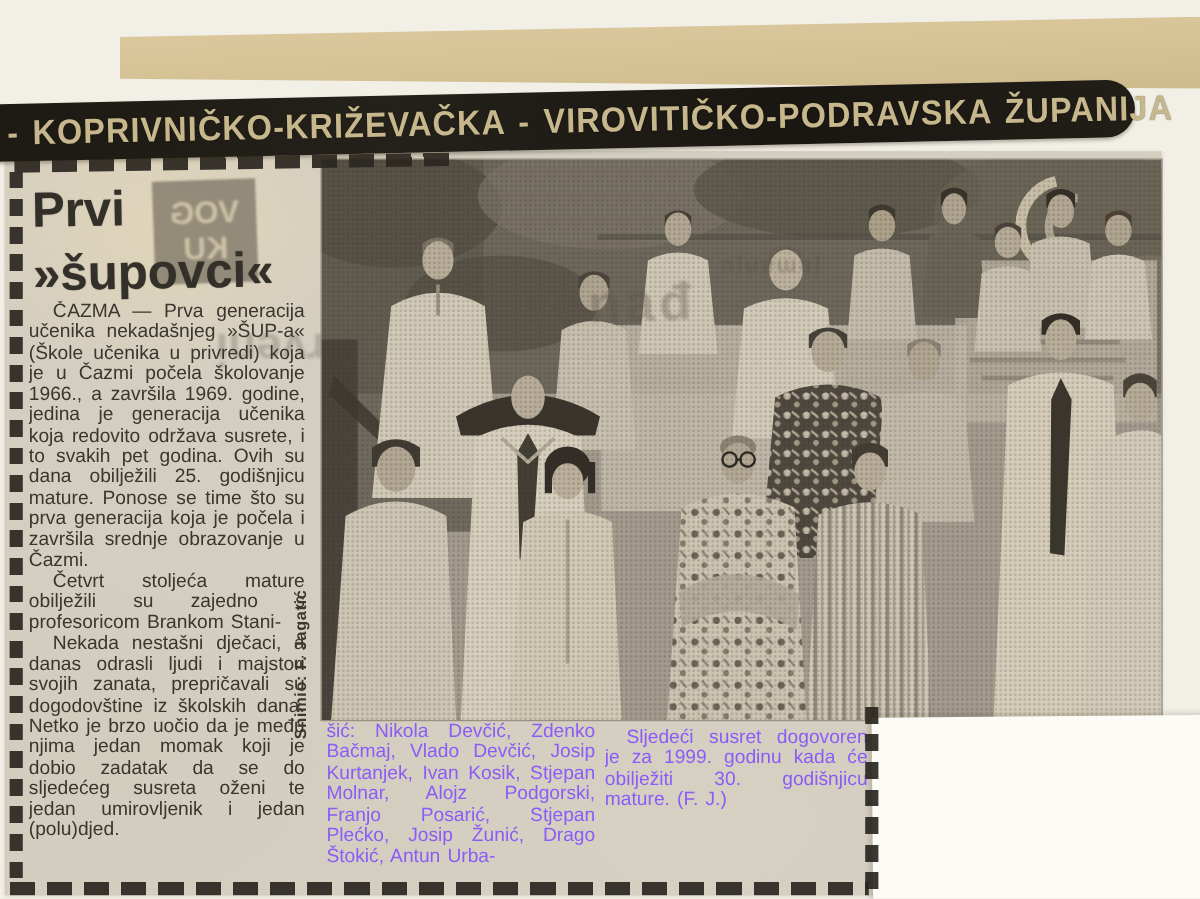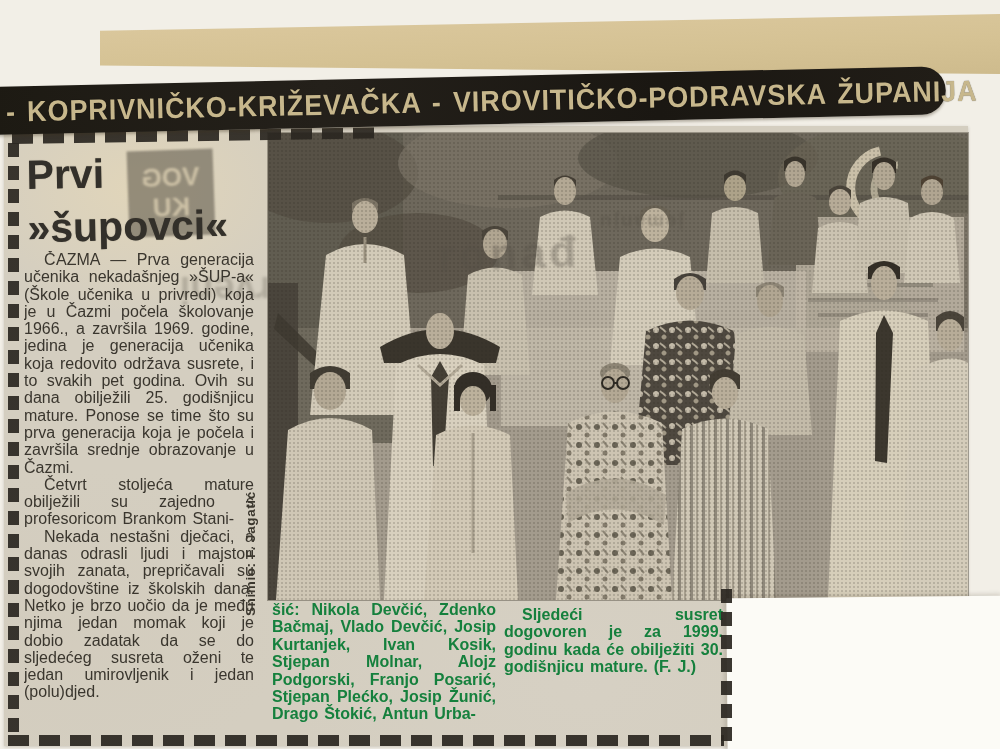--- a/index.html
+++ b/index.html
@@ -100,21 +100,21 @@
     transform:rotate(-2deg);letter-spacing:4px;
   }
   .photo-ghost2{
     position:absolute;left:330px;top:78px;z-index:2;
     font-weight:bold;font-size:19px;color:#4e493f;opacity:.3;filter:blur(.8px);
     transform:rotate(180deg);letter-spacing:2px;
   }
   
   .cap{
     position:absolute;top:601px;z-index:4;height:140px;overflow:hidden;
-    font-size:16px;line-height:17.4px;font-weight:bold;color:#15803d;
+    font-size:16px;line-height:17.4px;font-weight:normal;color:#8b5cf6;
     text-align:justify;word-spacing:1.5px;
   }
   .cap-left{left:272px;width:224px;}
   .cap-right{left:504px;width:219px;}
   .cap p{margin:0;}
   .cap .indent{text-indent:18px;margin-top:5px;}
   
   .cutout{
     position:absolute;left:727px;top:597px;width:278px;height:158px;z-index:7;
     background:#fcfbf6;transform:rotate(-.5deg);

